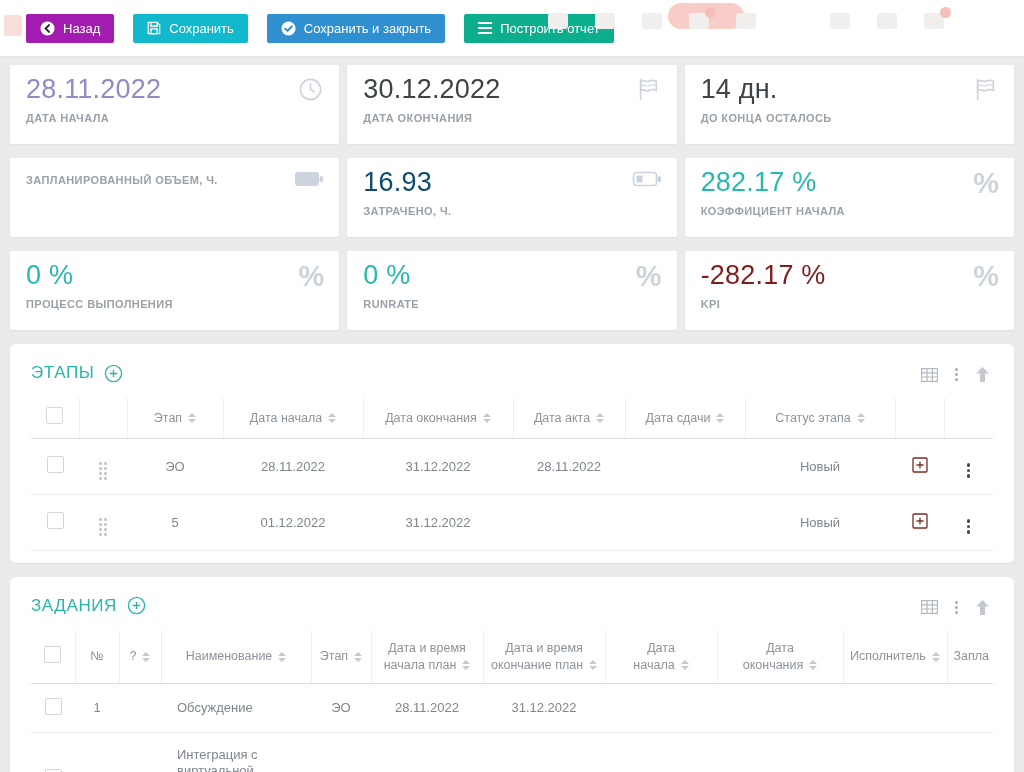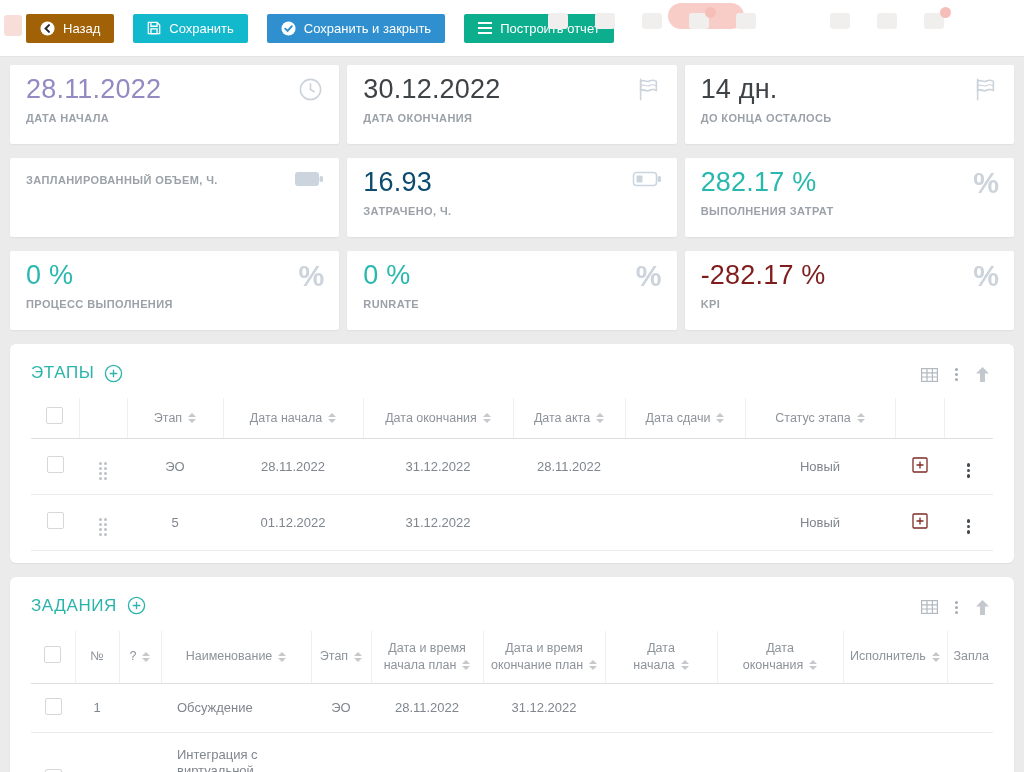--- a/index.html
+++ b/index.html
@@ -14,21 +14,21 @@
   .topbar {
     background:#fff; height:57px; display:flex; align-items:center;
     padding-left:26px; gap:19px; position:relative;
     border-bottom:1px solid #e4e4e4;
   }
   .btn {
     display:inline-flex; align-items:center; gap:8px; height:29px;
     padding:0 14px; border:none; border-radius:2px; color:#fff;
     font-size:13px; font-family:inherit; cursor:pointer; white-space:nowrap;
   }
-  .btn-back { background:#a16207; }
+  .btn-back { background:#a21caf; }
   .btn-save { background:#12b8cb; }
   .btn-save-close { background:#3090cf; }
   .btn-report { background:#0cae8e; }
   
   .ghost-icons { position:absolute; top:13px; left:548px; display:flex; gap:27px; }
   .gicon { width:20px; height:16px; background:#f0efee; border-radius:3px; position:relative; }
   .gbadge { position:absolute; top:-6px; right:-7px; width:11px; height:11px; border-radius:50%; background:#f6beb8; }
   .gblob { position:absolute; top:3px; left:668px; width:76px; height:26px; background:#f9cdc7; border-radius:13px; }
   .gleft { position:absolute; top:15px; left:4px; width:18px; height:21px; background:#f7ded9; border-radius:3px; }
   
@@ -191,21 +191,21 @@
       <svg width="30" height="20" viewBox="0 0 30 20">
           <rect x="1.5" y="3.5" width="23" height="13" rx="3" fill="none" stroke="#ccd5de" stroke-width="1.5"></rect>
           <rect x="4.5" y="6.5" width="6" height="7" rx="1" fill="#ccd5de"></rect>
           <rect x="25.5" y="7" width="3.5" height="6" rx="1.5" fill="#ccd5de"></rect>
         </svg>
     </span>
   </div>
 
   <div class="card">
     <div class="value" style="color: rgb(40, 184, 174);">282.17 %</div>
-    <div class="label">ВЫПОЛНЕНИЯ ЗАТРАТ</div>
+    <div class="label">КОЭФФИЦИЕНТ НАЧАЛА</div>
     <span class="cicon pct-glyph">%</span>
   </div>
 
   <div class="card">
     <div class="value" style="color: rgb(40, 184, 174);">0 %</div>
     <div class="label">ПРОЦЕСС ВЫПОЛНЕНИЯ</div>
     <span class="cicon pct-glyph">%</span>
   </div>
 
   <div class="card">

